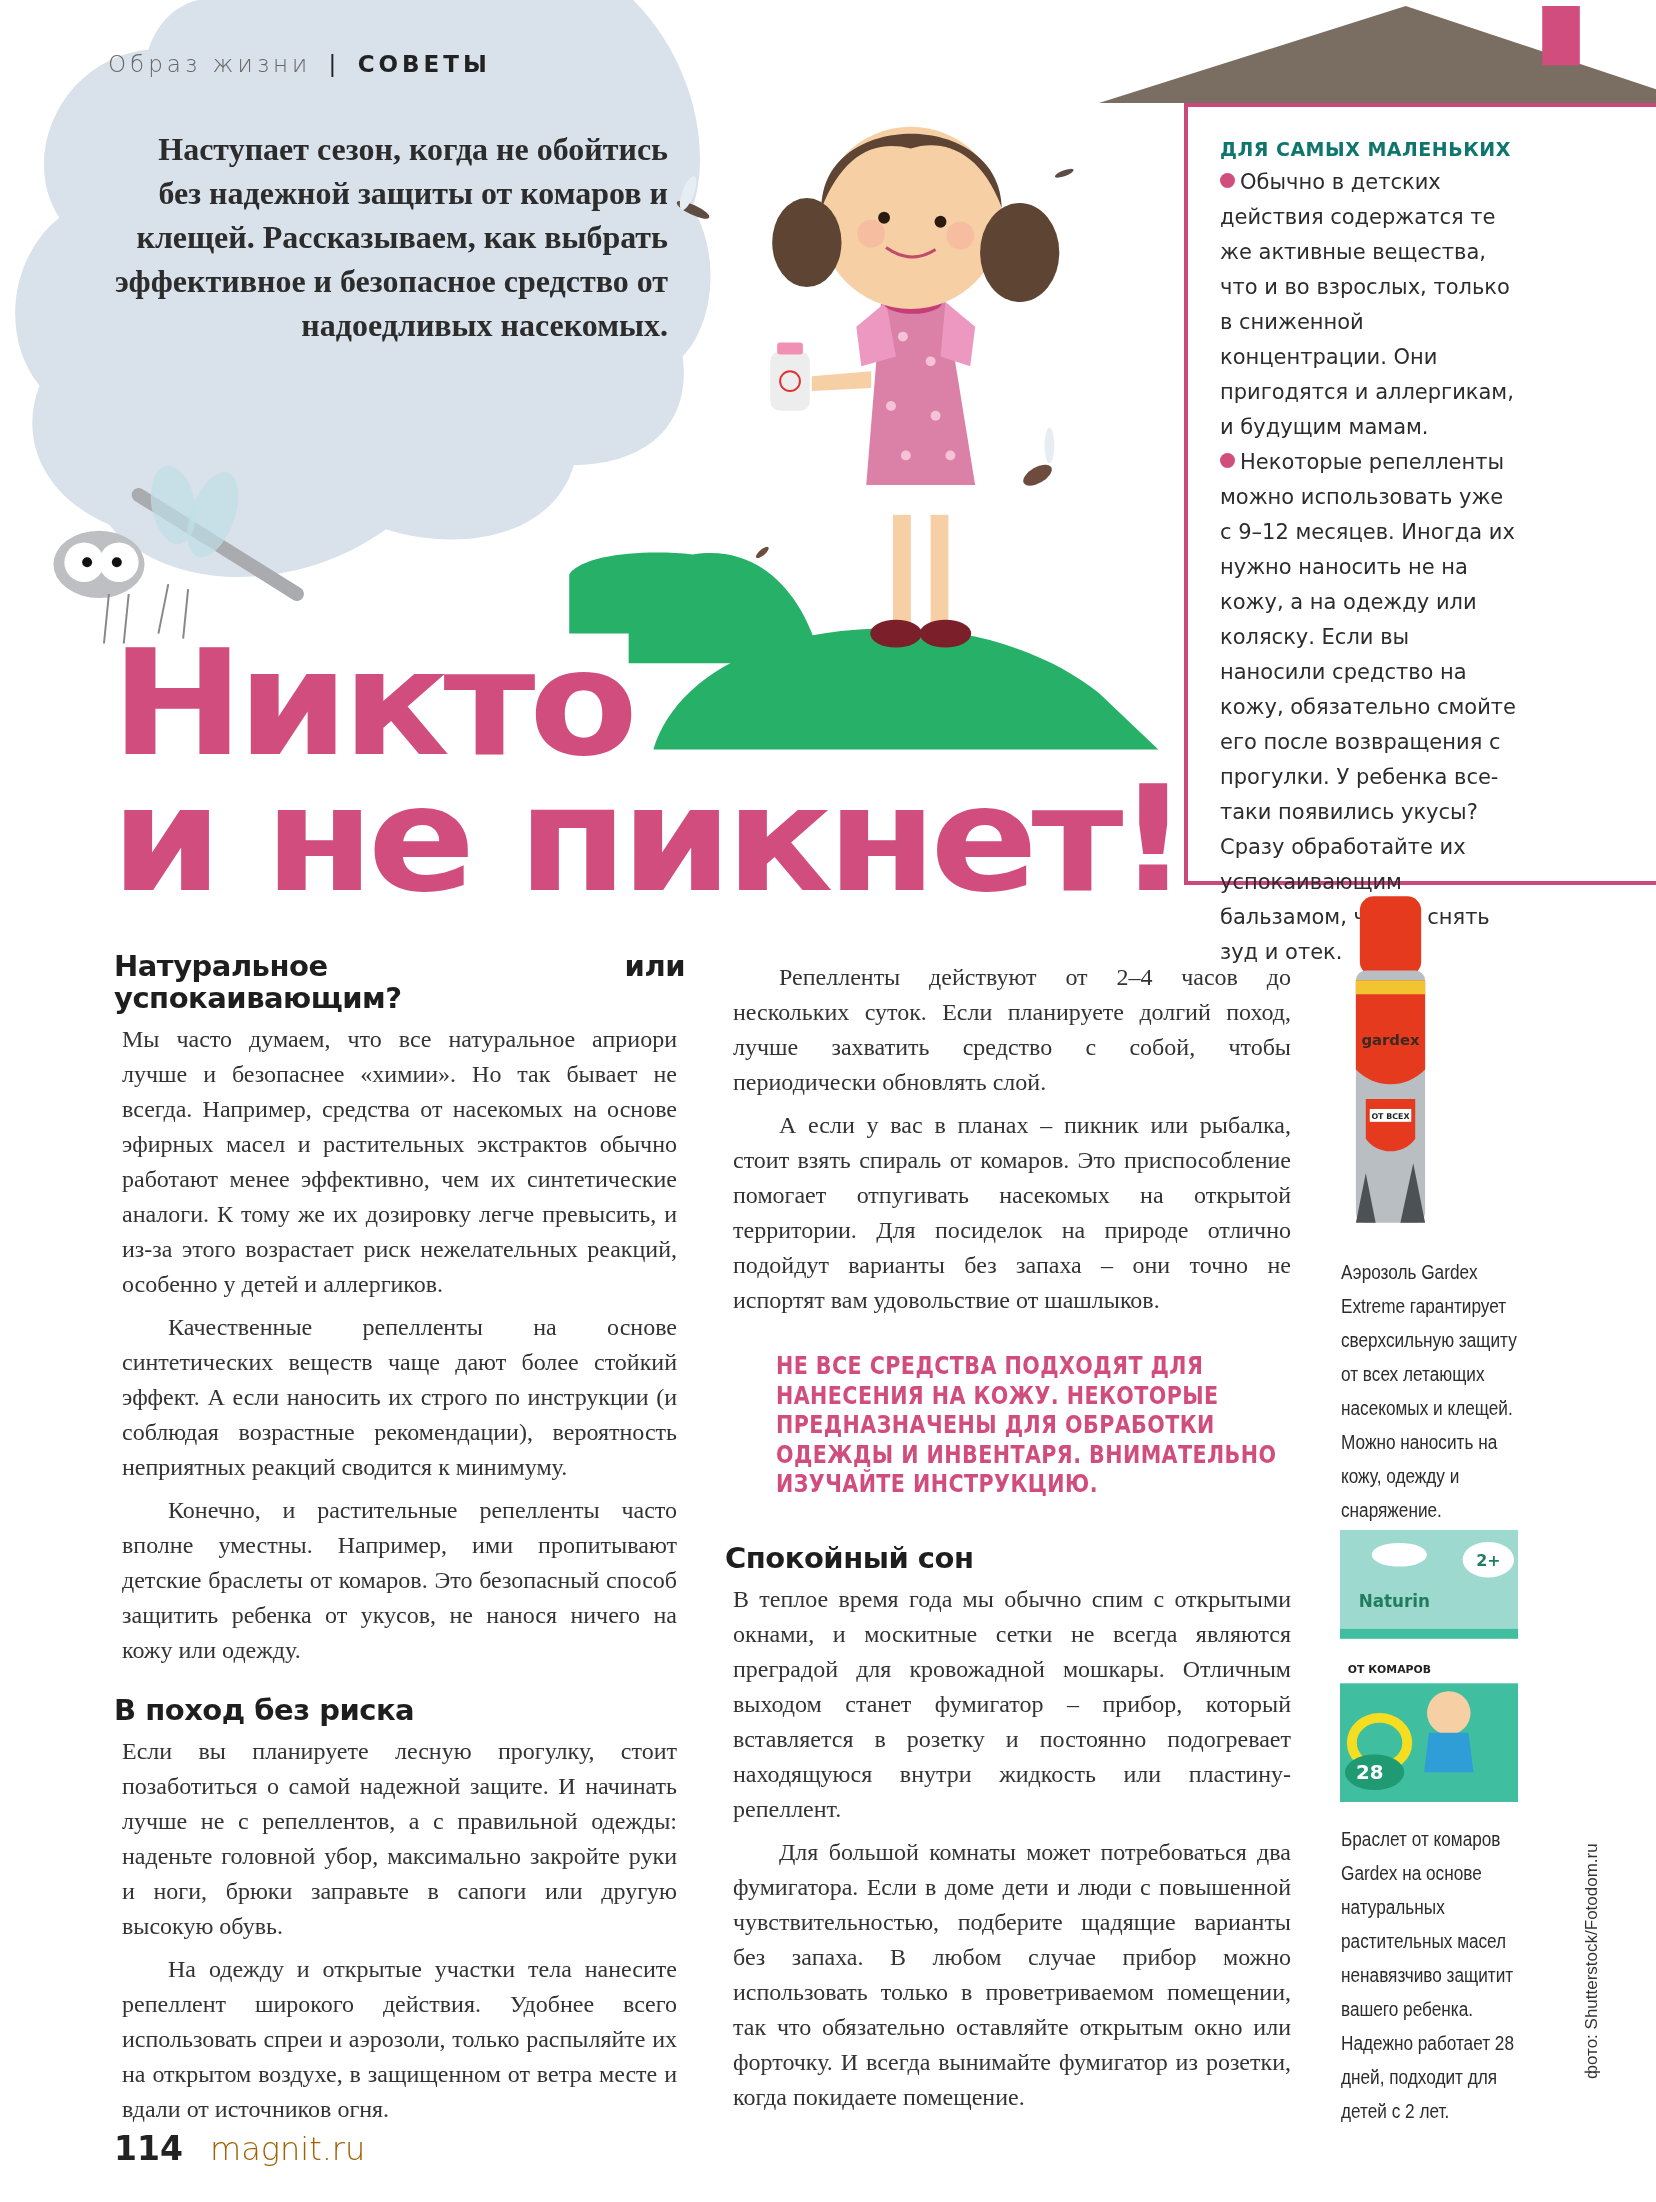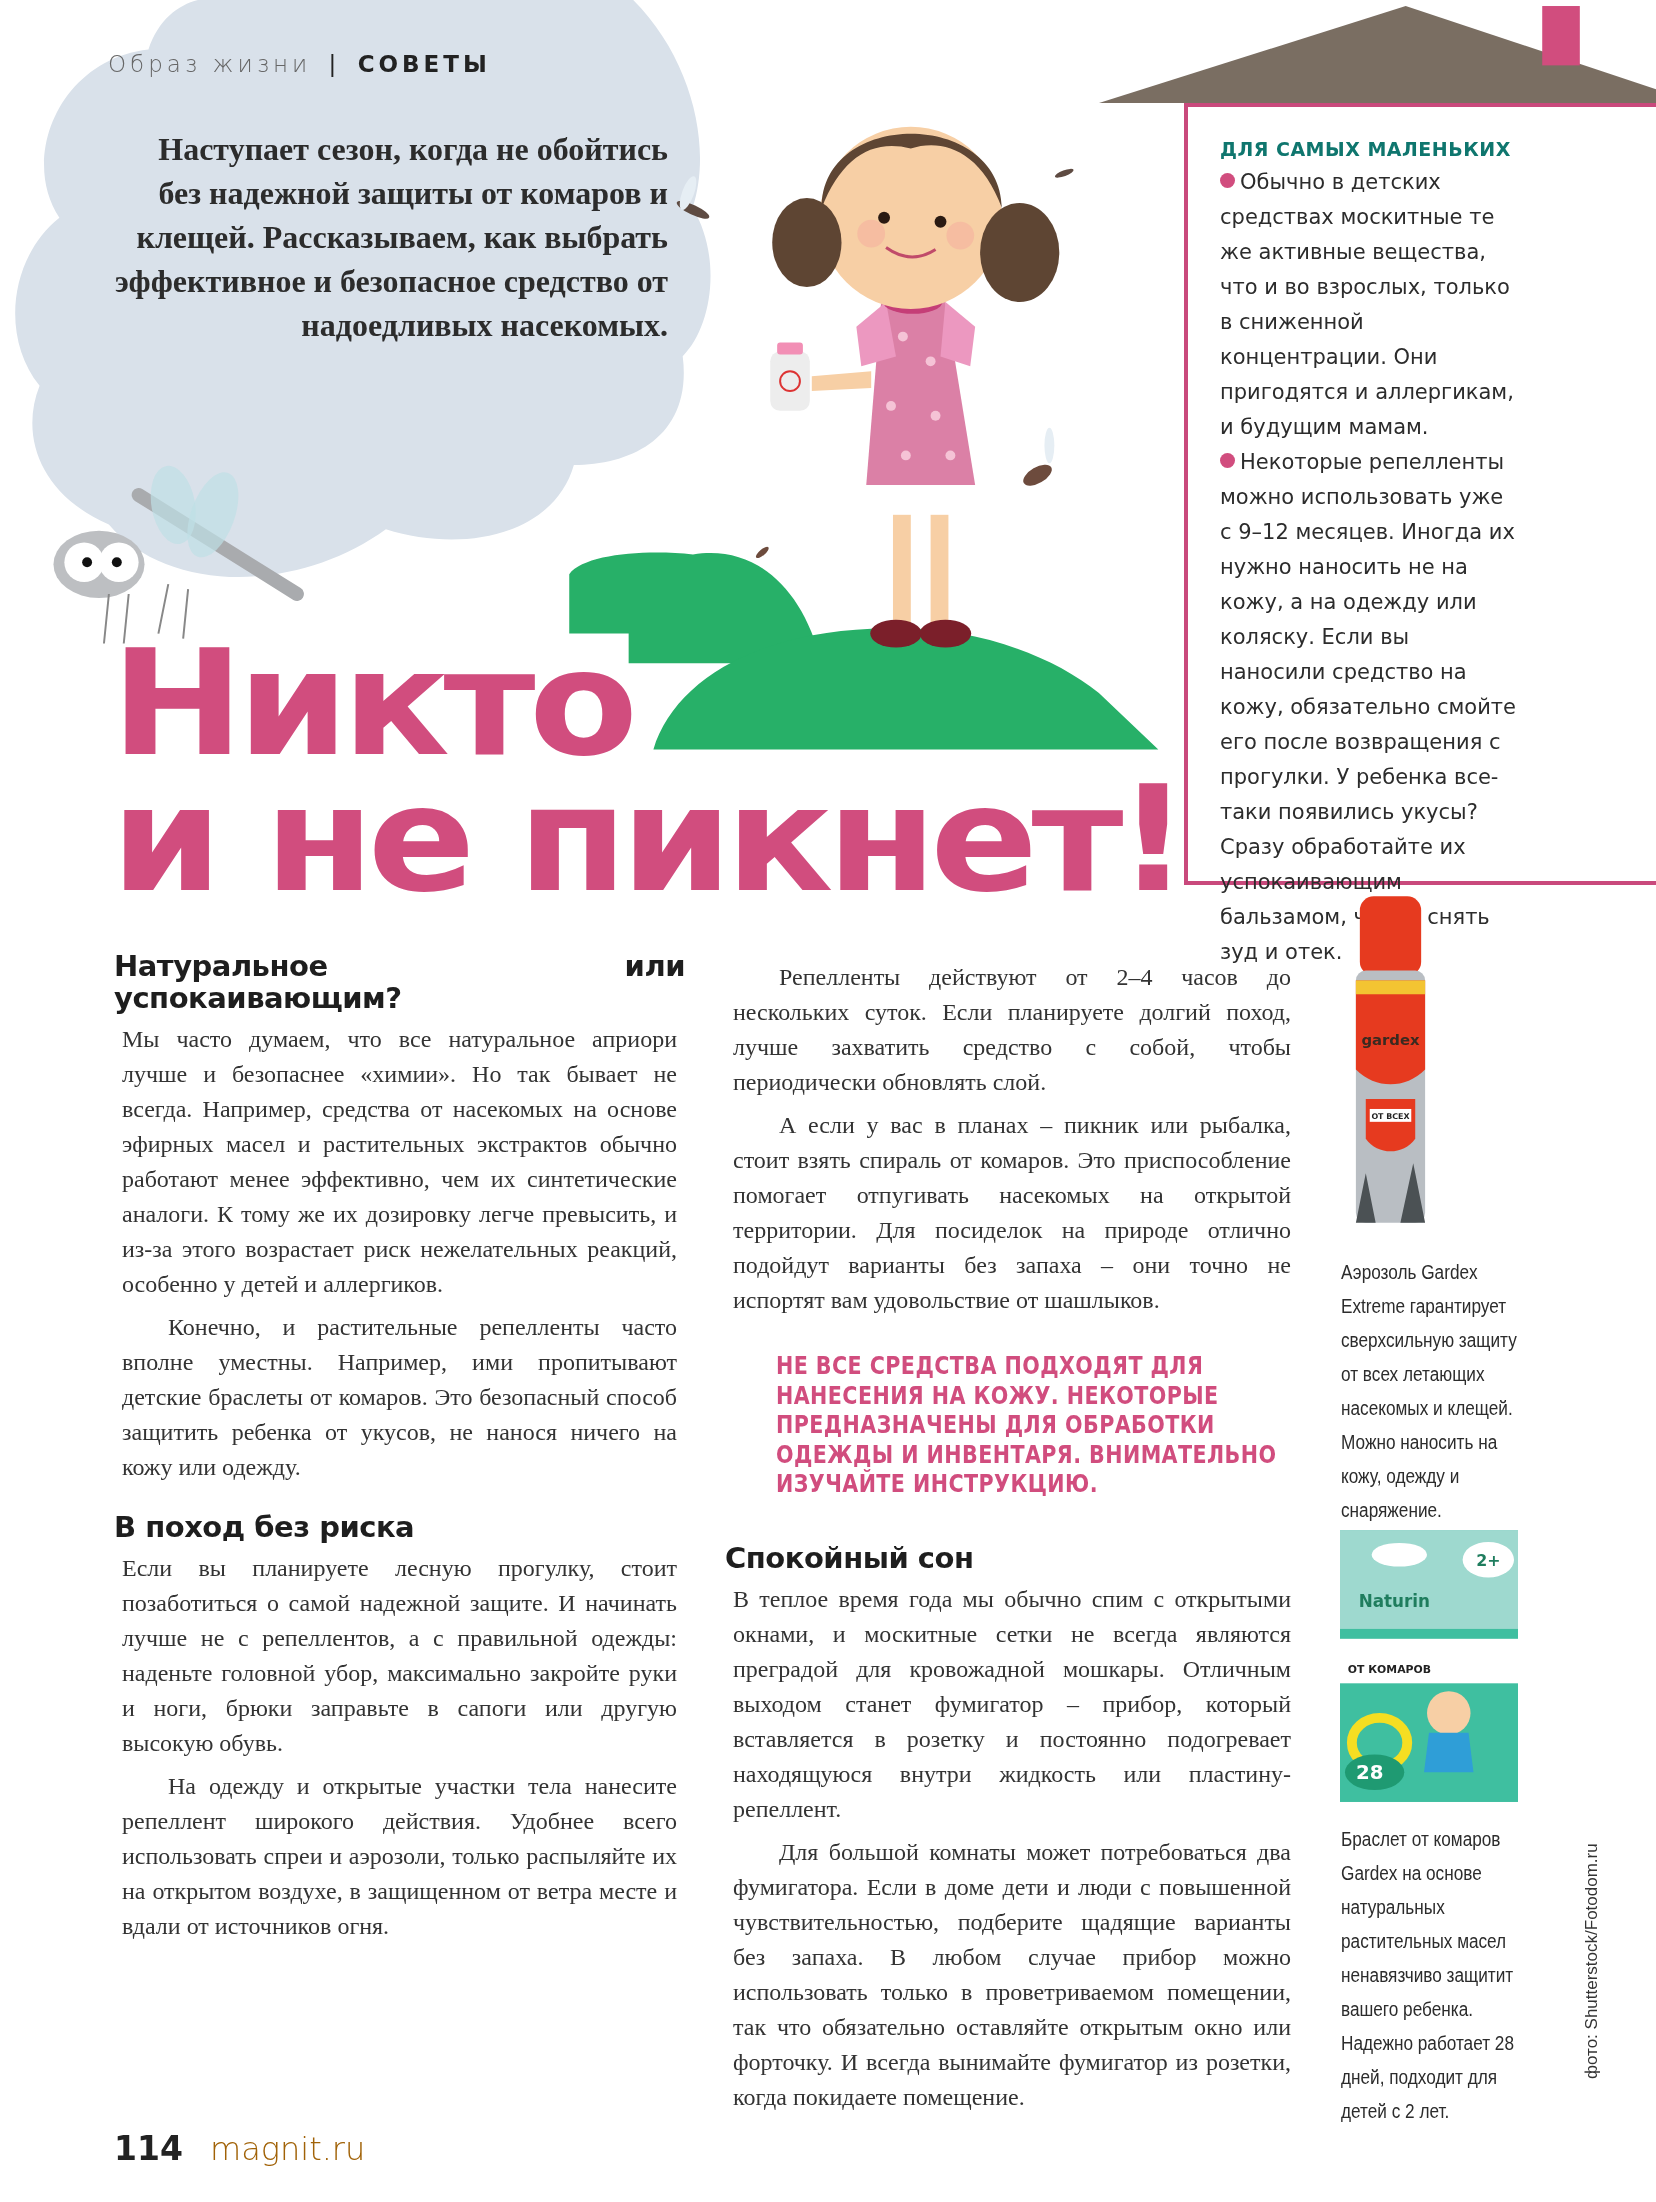--- a/index.html
+++ b/index.html
@@ -133,31 +133,32 @@
 
 <div class="abs lead">Наступает сезон, когда не обойтись без надежной защиты от комаров и клещей. Рассказываем, как выбрать эффективное и безопасное средство от надоедливых насекомых.</div>
 
 <svg class="roof" viewBox="0 0 563 110">
   <polygon points="0,104 310,6 563,90 563,104" fill="#7A6E62"></polygon>
   <rect x="448" y="6" width="38" height="60" fill="#D14D7E"></rect>
 </svg>
 <div class="abs house-box">
   <div class="inner">
     <div class="kicker">ДЛЯ САМЫХ МАЛЕНЬКИХ</div>
-    <p><span class="bullet"></span><span>Обычно в детских средствах москитные те же активные вещества, что и во взрослых, только в сниженной концентрации. Они пригодятся и аллергикам, и будущим мамам.</span></p>
+    <p><span class="bullet"></span><span>Обычно в детских действия содержатся те же активные вещества, что и во взрослых, только в сниженной концентрации. Они пригодятся и аллергикам, и будущим мамам.</span></p>
     <p><span class="bullet"></span><span>Некоторые репелленты можно использовать уже с 9–12 месяцев. Иногда их нужно наносить не на кожу, а на одежду или коляску. Если вы наносили средство на кожу, обязательно смойте его после возвращения с прогулки. У ребенка все-таки появились укусы? Сразу обработайте их успокаивающим бальзамом, чтобы снять зуд и отек.</span></p>
   </div>
 </div>
 
 <div class="abs title-line title1">Никто</div>
 <div class="abs title-line title2">и не пикнет!</div>
 
 <div class="abs col col1">
   <div class="h2">Натуральное или успокаивающим?</div>
   <p>Мы часто думаем, что все натуральное априори лучше и безопаснее «химии». Но так бывает не всегда. Например, средства от насекомых на основе эфирных масел и растительных экстрактов обычно работают менее эффективно, чем их синтетические аналоги. К тому же их дозировку легче превысить, и из-за этого возрастает риск нежелательных реакций, особенно у детей и аллергиков.</p>
+  <p class="indent">Качественные репелленты на основе синтетических веществ чаще дают более стойкий эффект. А если наносить их строго по инструкции (и соблюдая возрастные рекомендации), вероятность неприятных реакций сводится к минимуму.</p>
   <p class="indent">Конечно, и растительные репелленты часто вполне уместны. Например, ими пропитывают детские браслеты от комаров. Это безопасный способ защитить ребенка от укусов, не нанося ничего на кожу или одежду.</p>
   <div class="h2" style="margin-top:26px">В поход без риска</div>
   <p>Если вы планируете лесную прогулку, стоит позаботиться о самой надежной защите. И начинать лучше не с репеллентов, а с правильной одежды: наденьте головной убор, максимально закройте руки и ноги, брюки заправьте в сапоги или другую высокую обувь.</p>
   <p class="indent">На одежду и открытые участки тела нанесите репеллент широкого действия. Удобнее всего использовать спреи и аэрозоли, только распыляйте их на открытом воздухе, в защищенном от ветра месте и вдали от источников огня.</p>
 </div>
 
 <div class="abs col col2">
   <p class="indent">Репелленты действуют от 2–4 часов до нескольких суток. Если планируете долгий поход, лучше захватить средство с собой, чтобы периодически обновлять слой.</p>
   <p class="indent">А если у вас в планах – пикник или рыбалка, стоит взять спираль от комаров. Это приспособление помогает отпугивать насекомых на открытой территории. Для посиделок на природе отлично подойдут варианты без запаха – они точно не испортят вам удовольствие от шашлыков.</p>
   <div class="quote">НЕ ВСЕ СРЕДСТВА ПОДХОДЯТ ДЛЯ НАНЕСЕНИЯ НА КОЖУ. НЕКОТОРЫЕ ПРЕДНАЗНАЧЕНЫ ДЛЯ ОБРАБОТКИ ОДЕЖДЫ И ИНВЕНТАРЯ. ВНИМАТЕЛЬНО ИЗУЧАЙТЕ ИНСТРУКЦИЮ.</div>

